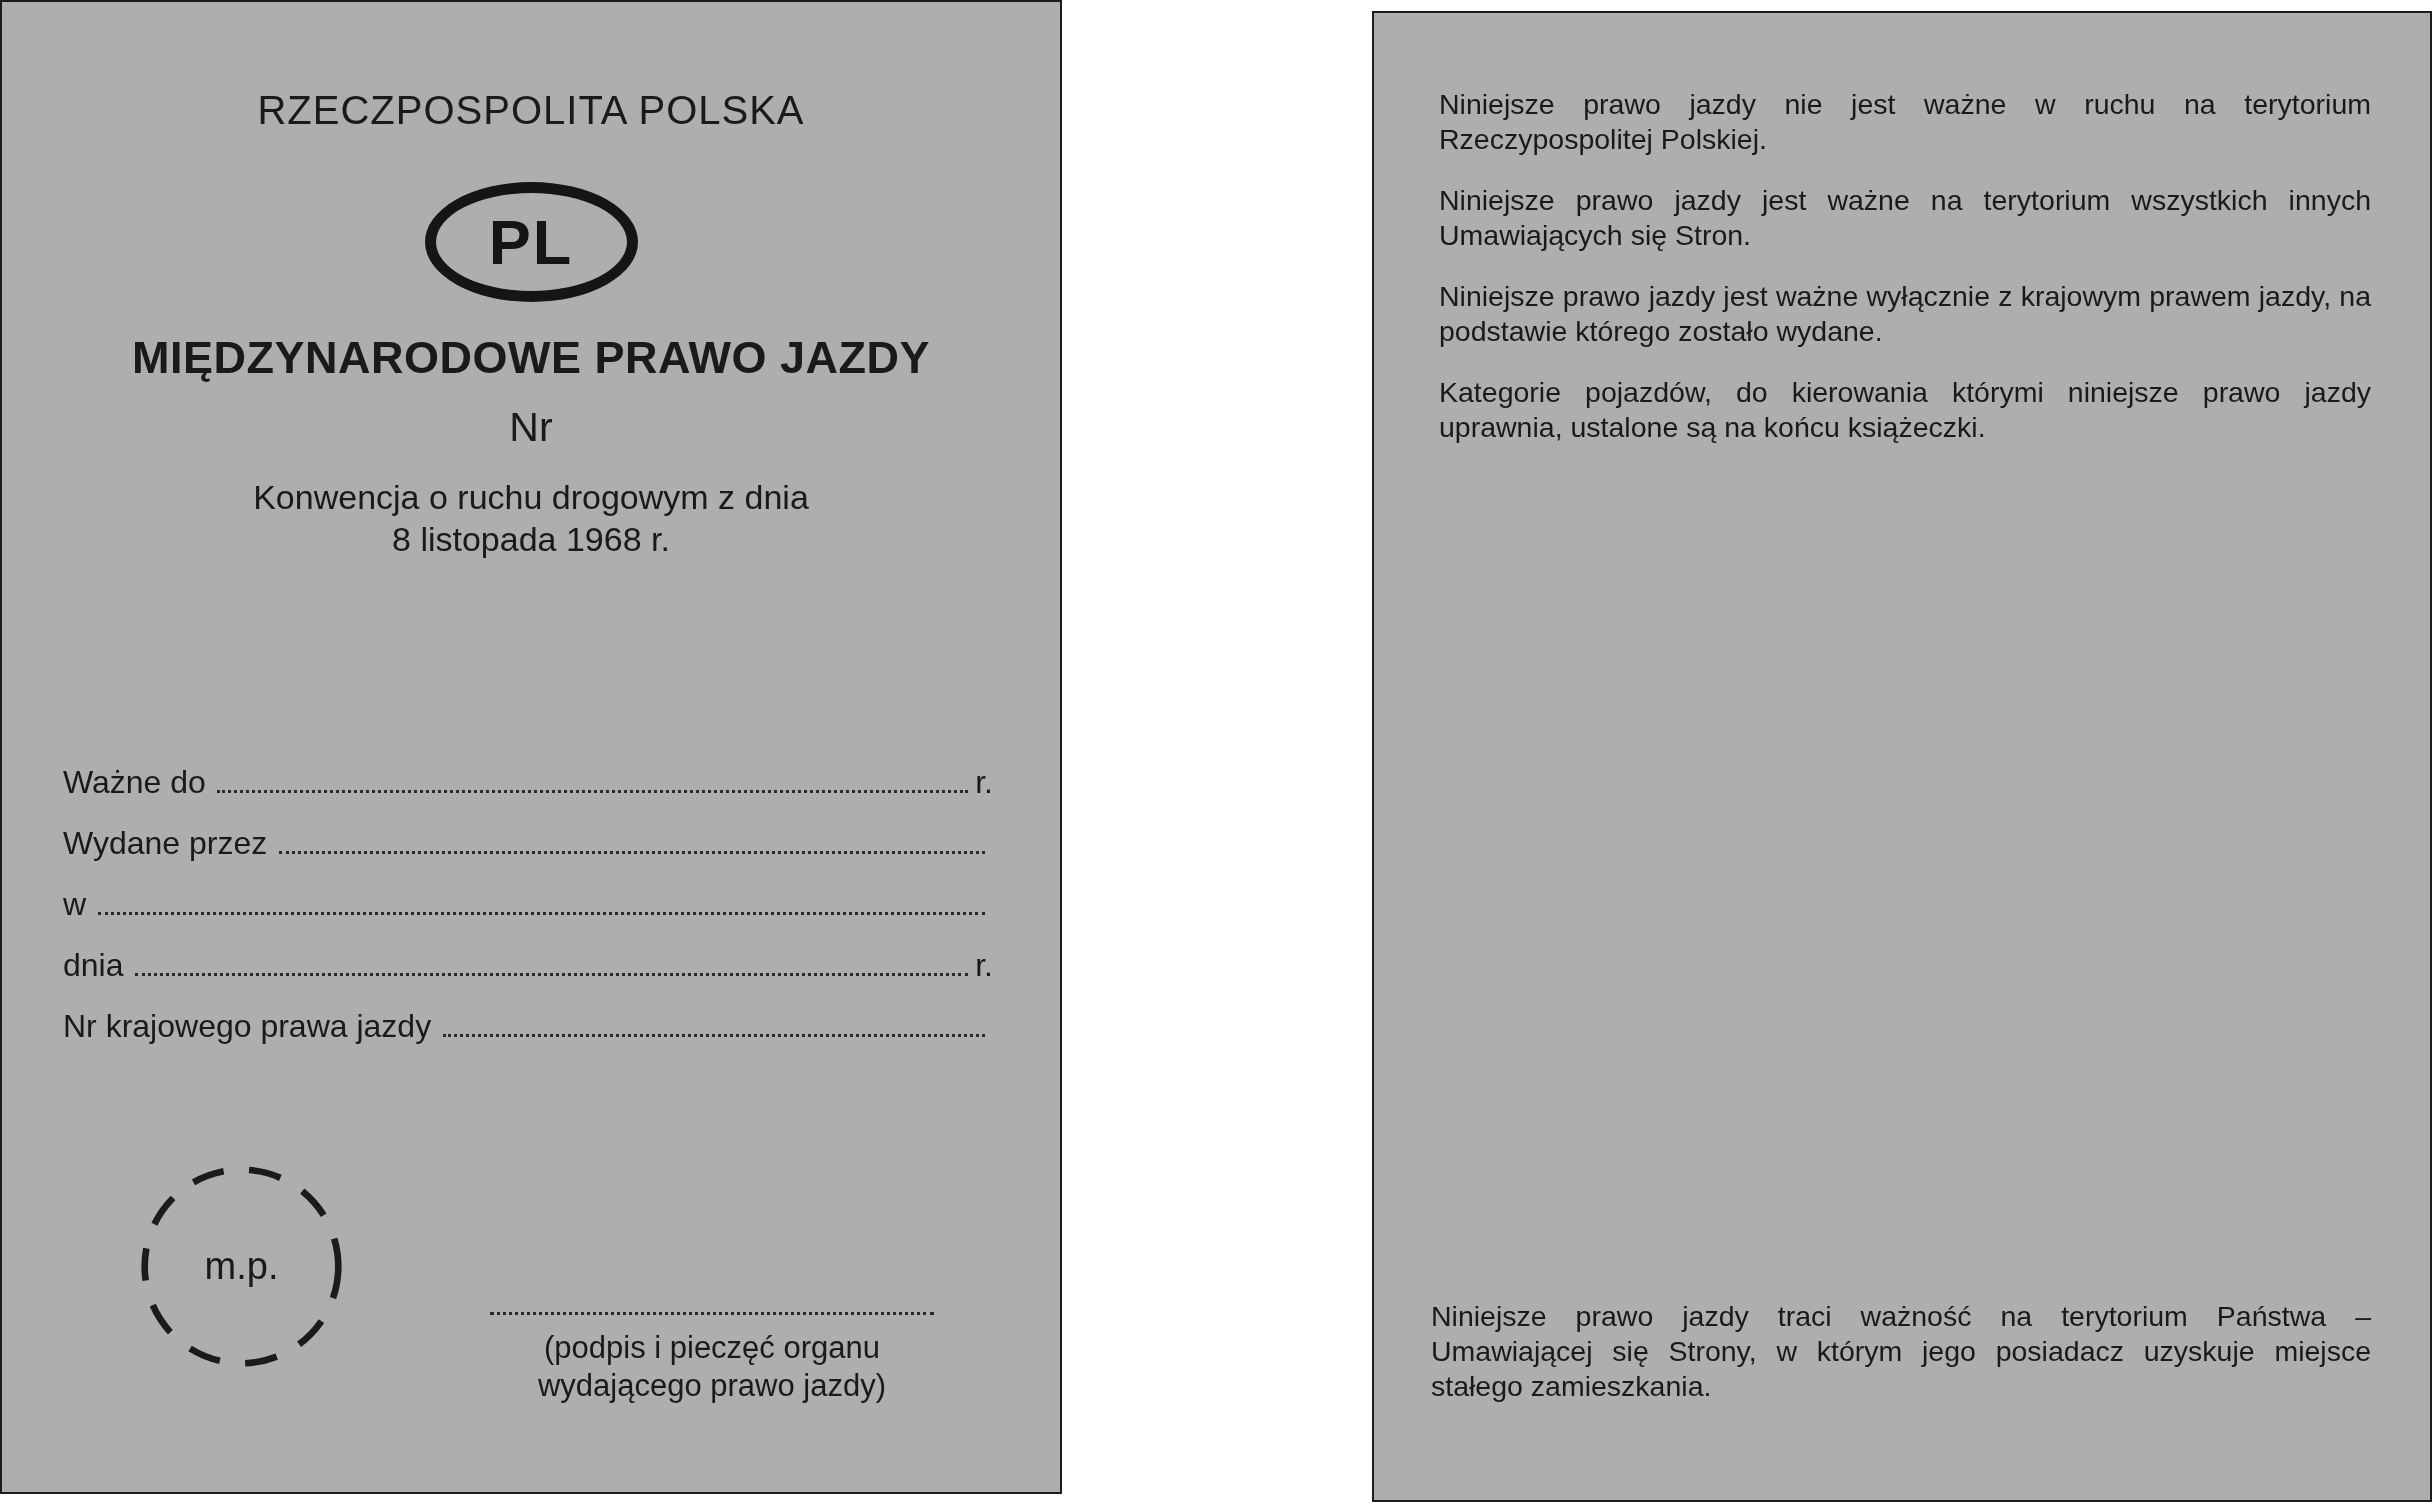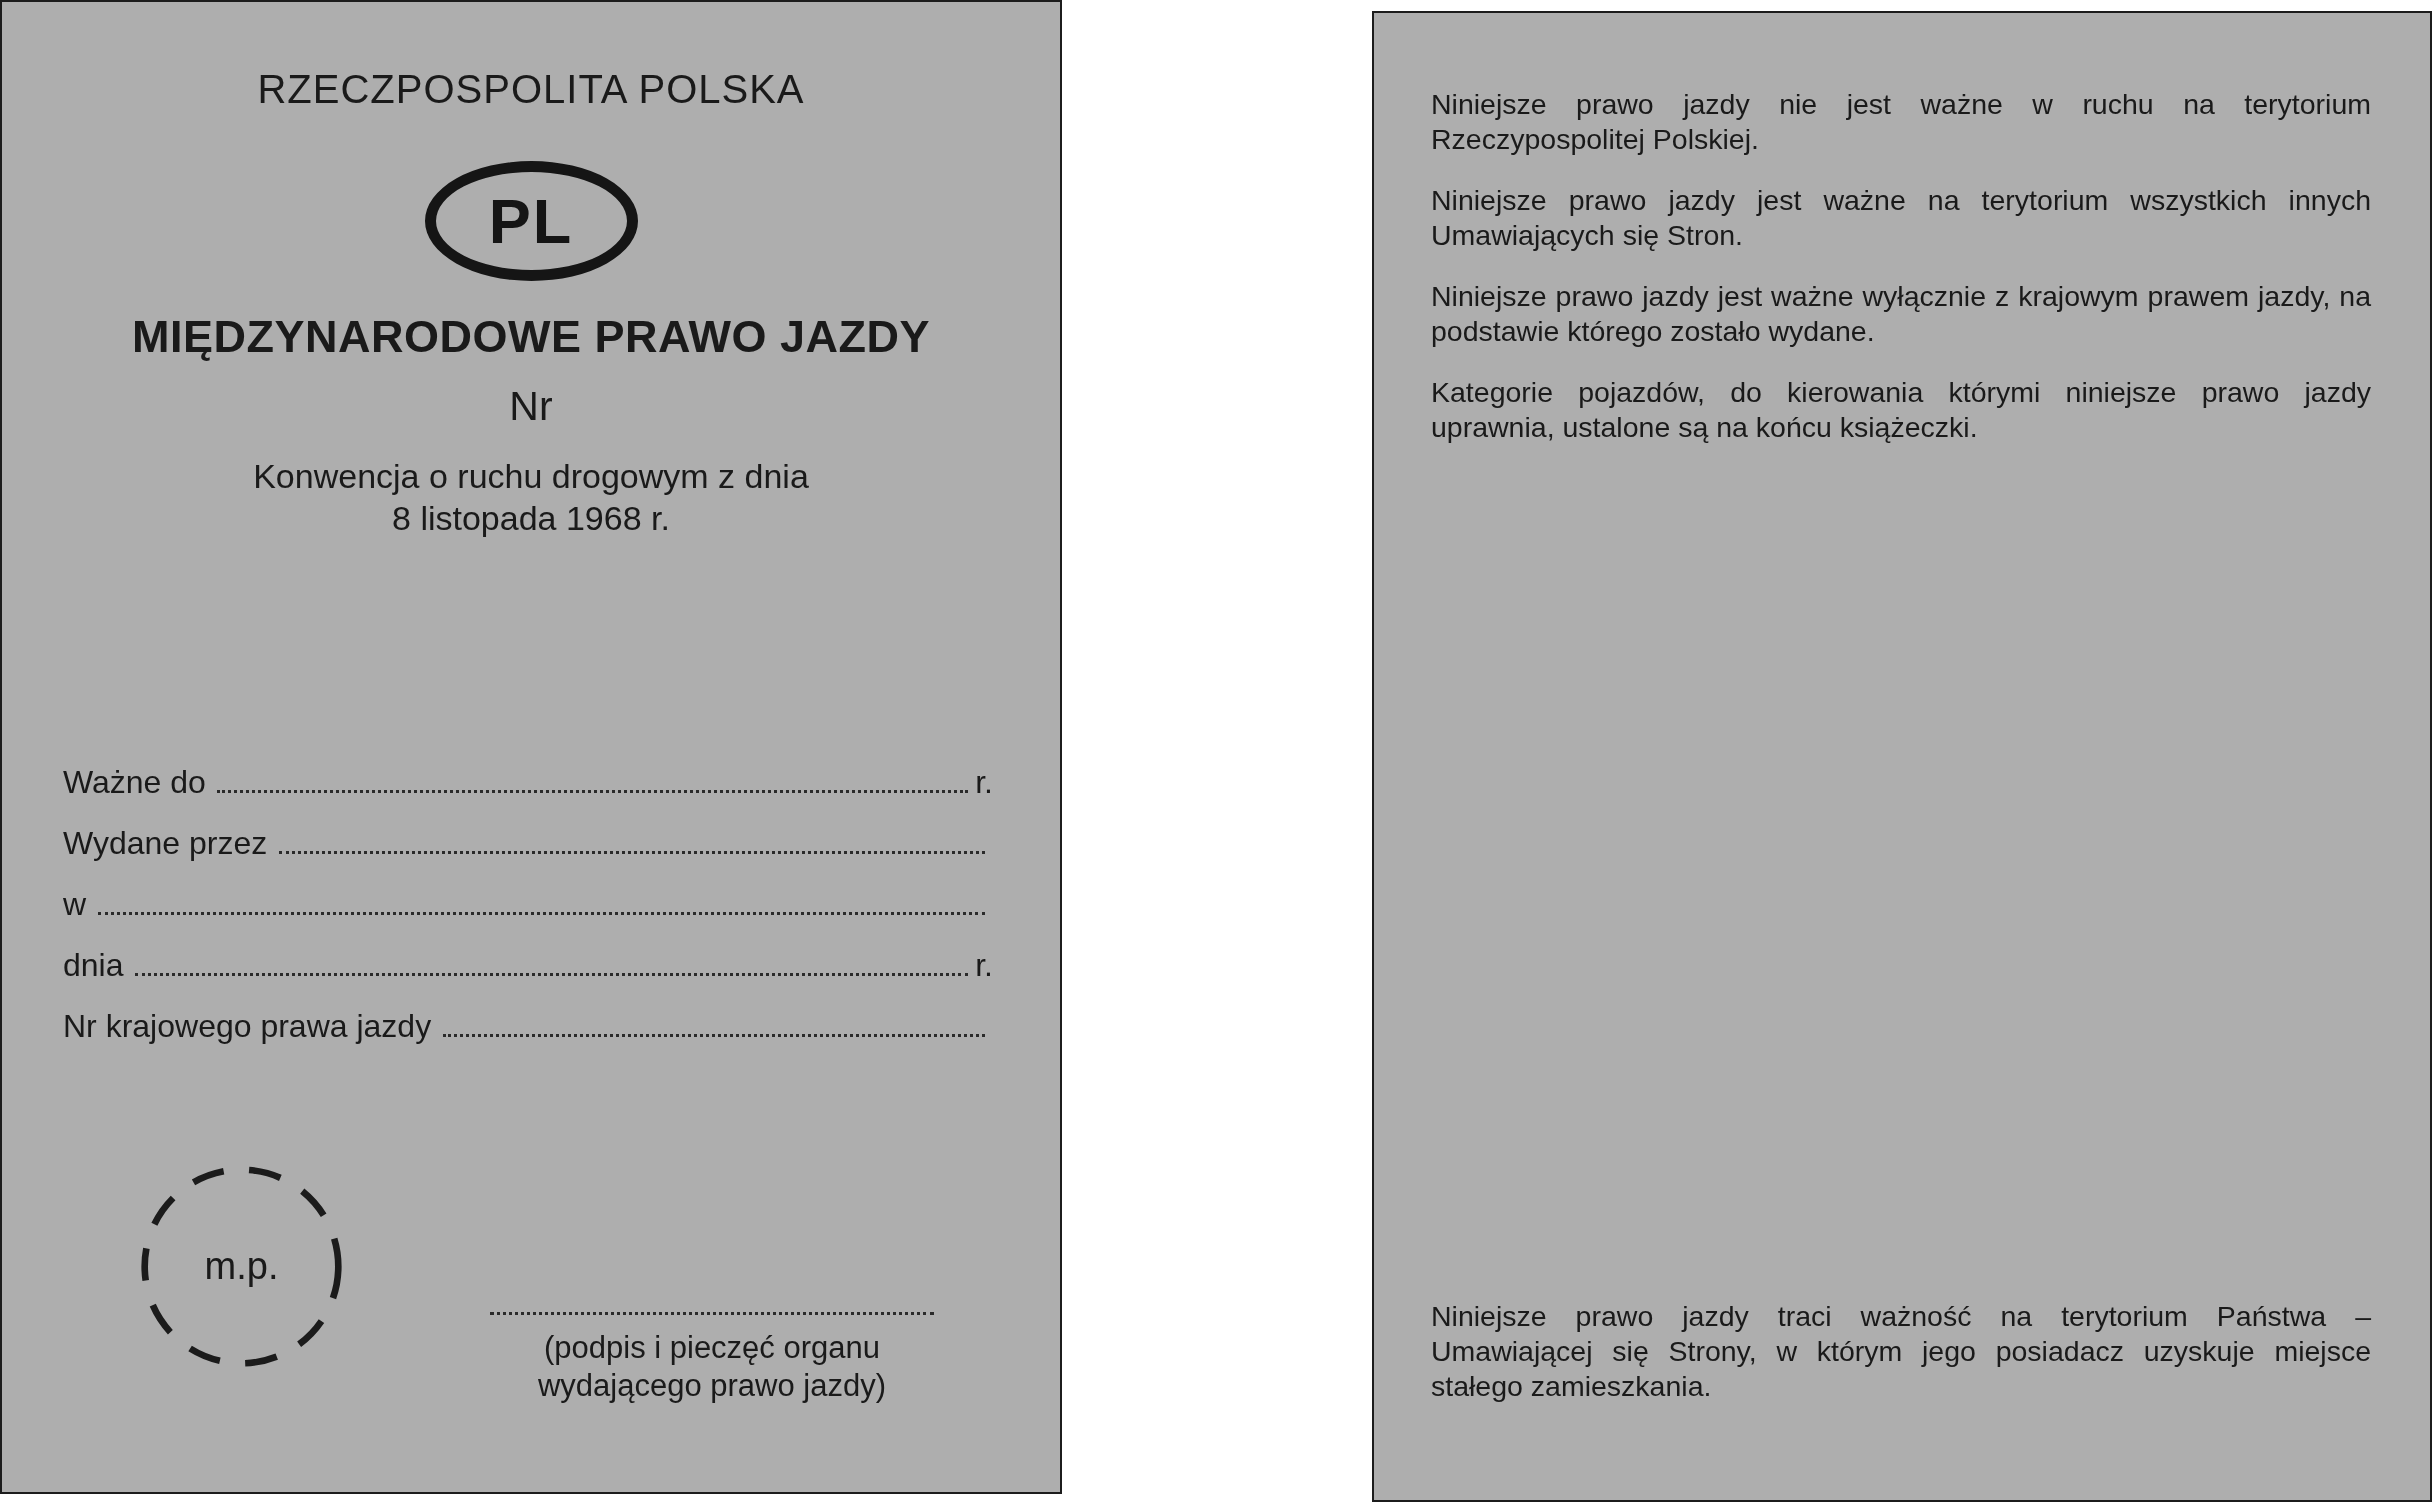--- a/index.html
+++ b/index.html
@@ -30,21 +30,21 @@
   }
 
   
   .lp-top {
     display: flex;
     flex-direction: column;
     align-items: center;
     text-align: center;
   }
   .country-title {
-    margin-top: 63px;
+    margin-top: 84px;
     font-size: 40px;
     line-height: 48px;
     letter-spacing: 1px;
   }
   .oval {
     margin-top: 48px;
     width: 213px;
     height: 120px;
     border: 11.4px solid #151515;
     border-radius: 50%;
@@ -135,20 +135,21 @@
   .sig-caption {
     margin-top: 14px;
     text-align: center;
     font-size: 31px;
     line-height: 38px;
   }
 
   
   .rp-body {
     padding: 74px 59px 0 57px;
+    margin-left: 8px;
   }
   .rp-par {
     font-size: 28.5px;
     line-height: 35px;
     text-align: justify;
     margin-bottom: 26px;
     color: #1a1a1a;
   }
   .rp-bottom {
     position: absolute;

